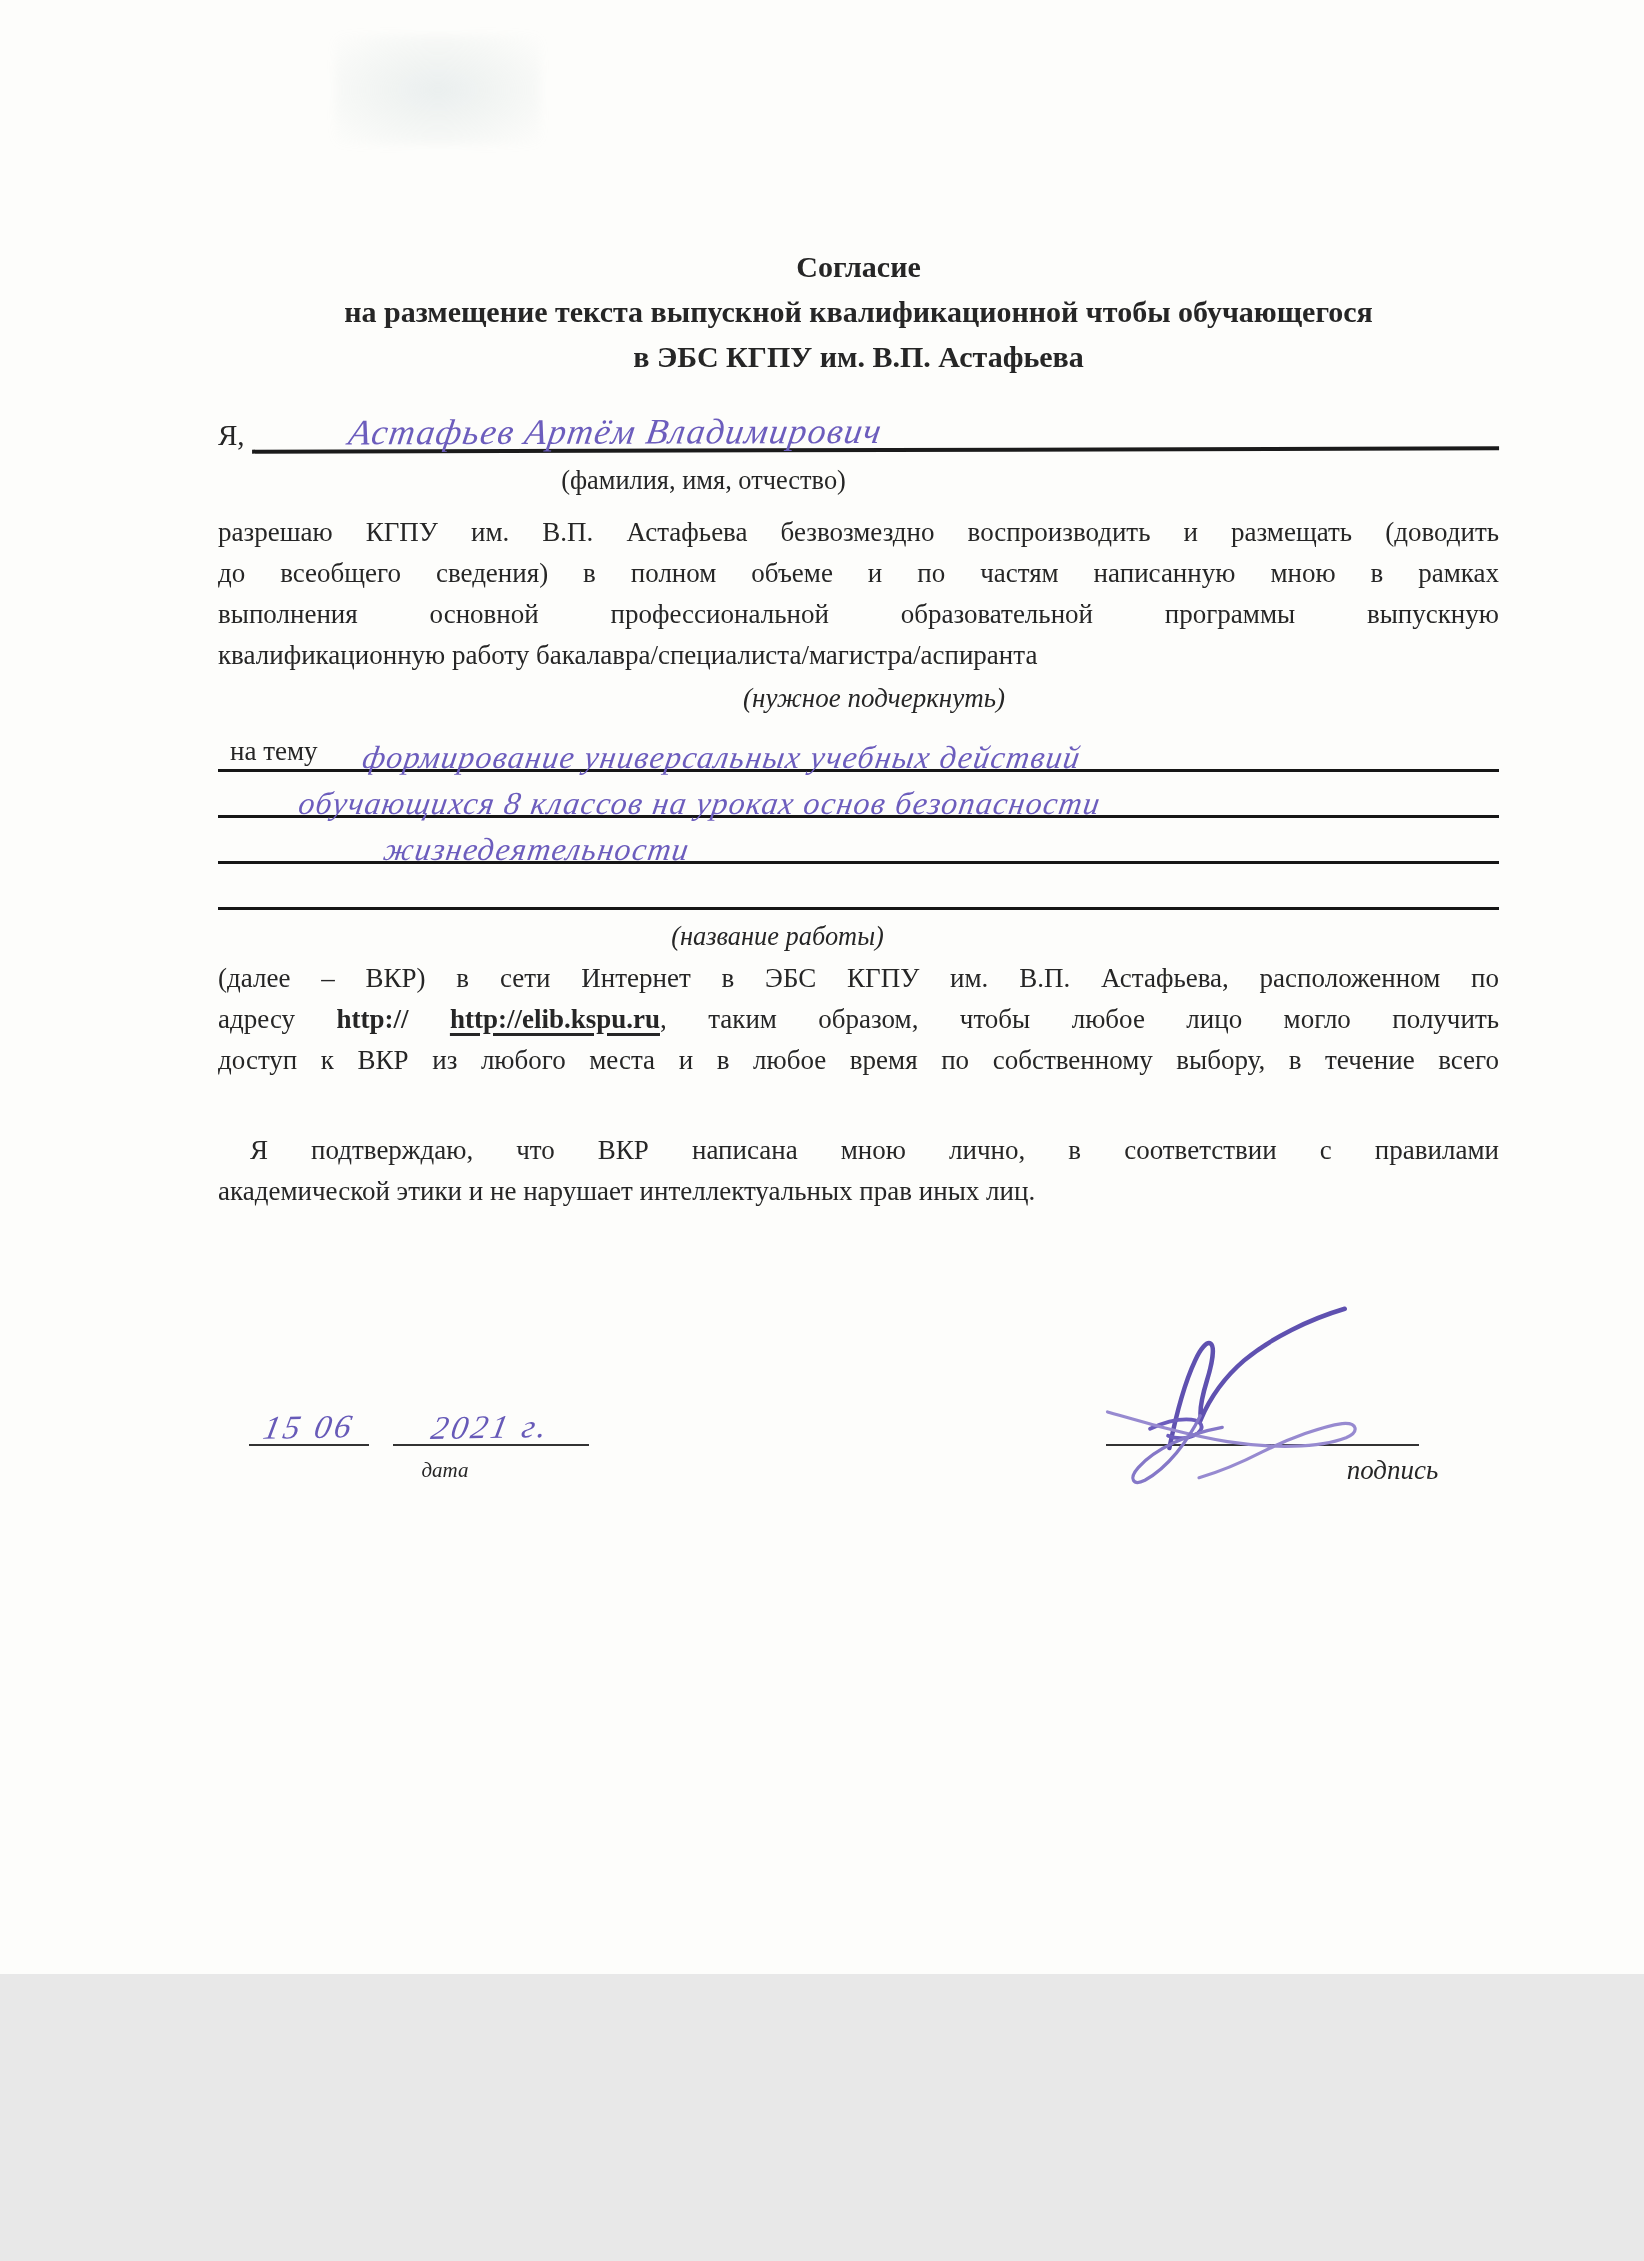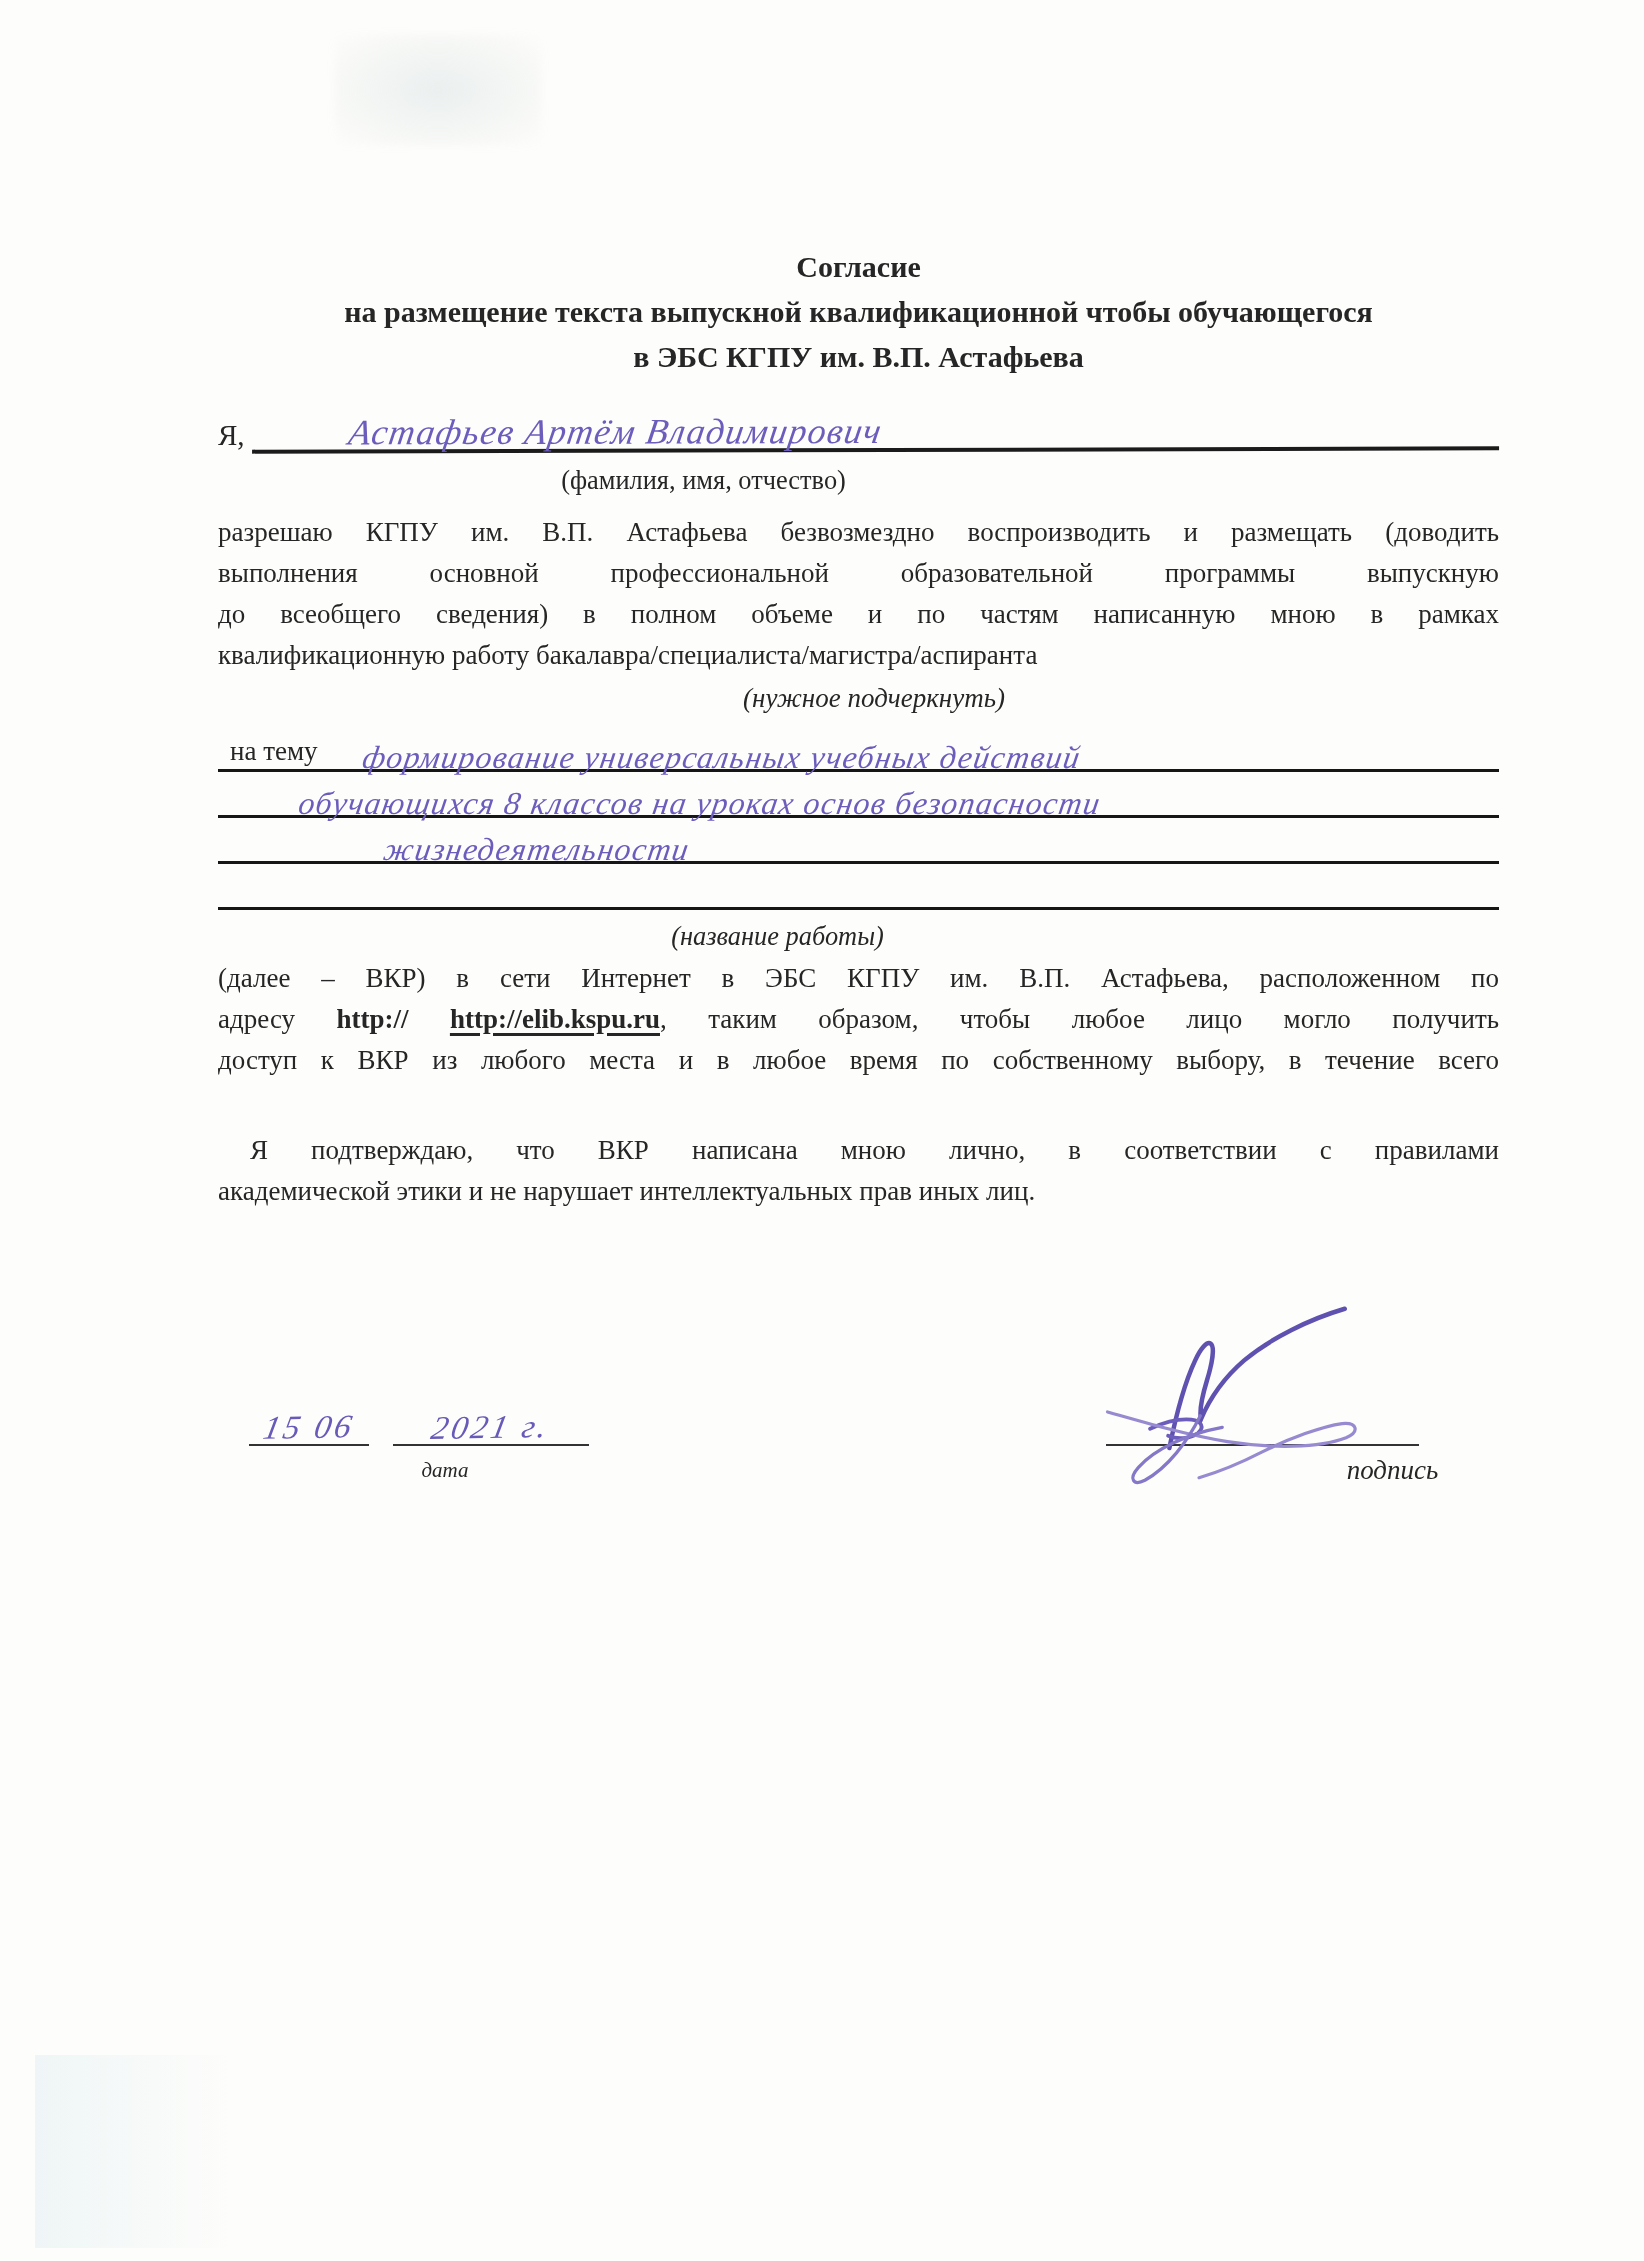--- a/index.html
+++ b/index.html
@@ -1,18 +1,18 @@
 <!DOCTYPE html>
 <html style="font-size:10.3px"><head>
 <meta charset="utf-8">
 <style>
   html,body{margin:0;padding:0;background:#e8e8e8;}
   .page{
     position:relative;
-    width:1644px;height:2261px;
+    width:1644px;height:1974px;
     background:#fdfdfb;
     font-family:"Liberation Serif",serif;
     color:#262626;
     overflow:hidden;
   }
   .smudge{
     position:absolute;left:335px;top:35px;width:206px;height:110px;
     background:radial-gradient(ellipse at center, rgba(188,204,206,0.28), rgba(255,255,255,0));
     filter:blur(4.5px);
   }
@@ -79,22 +79,22 @@
       <span class="ya">Я,</span>
       <span class="name-line">
         <span class="hw hw-name">Астафьев Артём Владимирович</span>
       </span>
     </div>
 
     <div class="caption caption-fio">(фамилия, имя, отчество)</div>
 
     <div class="para p1">
       <div class="jline">разрешаю КГПУ им. В.П. Астафьева безвозмездно воспроизводить и размещать (доводить</div>
+      <div class="jline">до всеобщего сведения) в полном объеме и по частям написанную мною в рамках</div>
       <div class="jline">выполнения основной профессиональной образовательной программы выпускную</div>
-      <div class="jline">до всеобщего сведения) в полном объеме и по частям написанную мною в рамках</div>
       <div class="jline last">квалификационную работу бакалавра/специалиста/магистра/аспиранта</div>
     </div>
 
     <div class="note-line">(нужное подчеркнуть)</div>
 
     <div class="theme-row first">
       <span class="theme-label">на тему</span>
       <span class="hw hw-theme hw-t1">формирование универсальных учебных действий</span>
     </div>
     <div class="theme-row">

